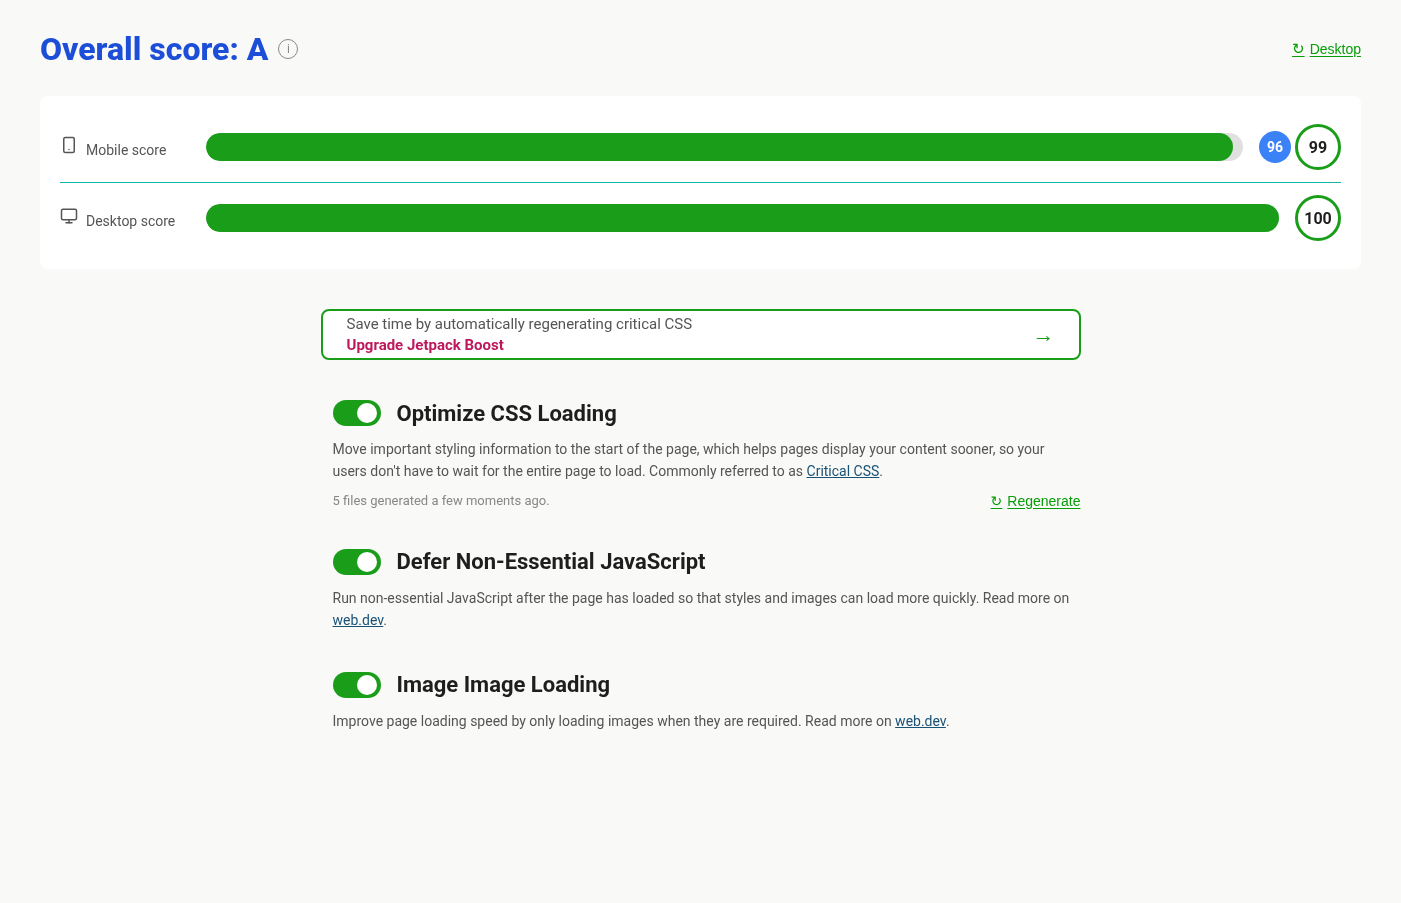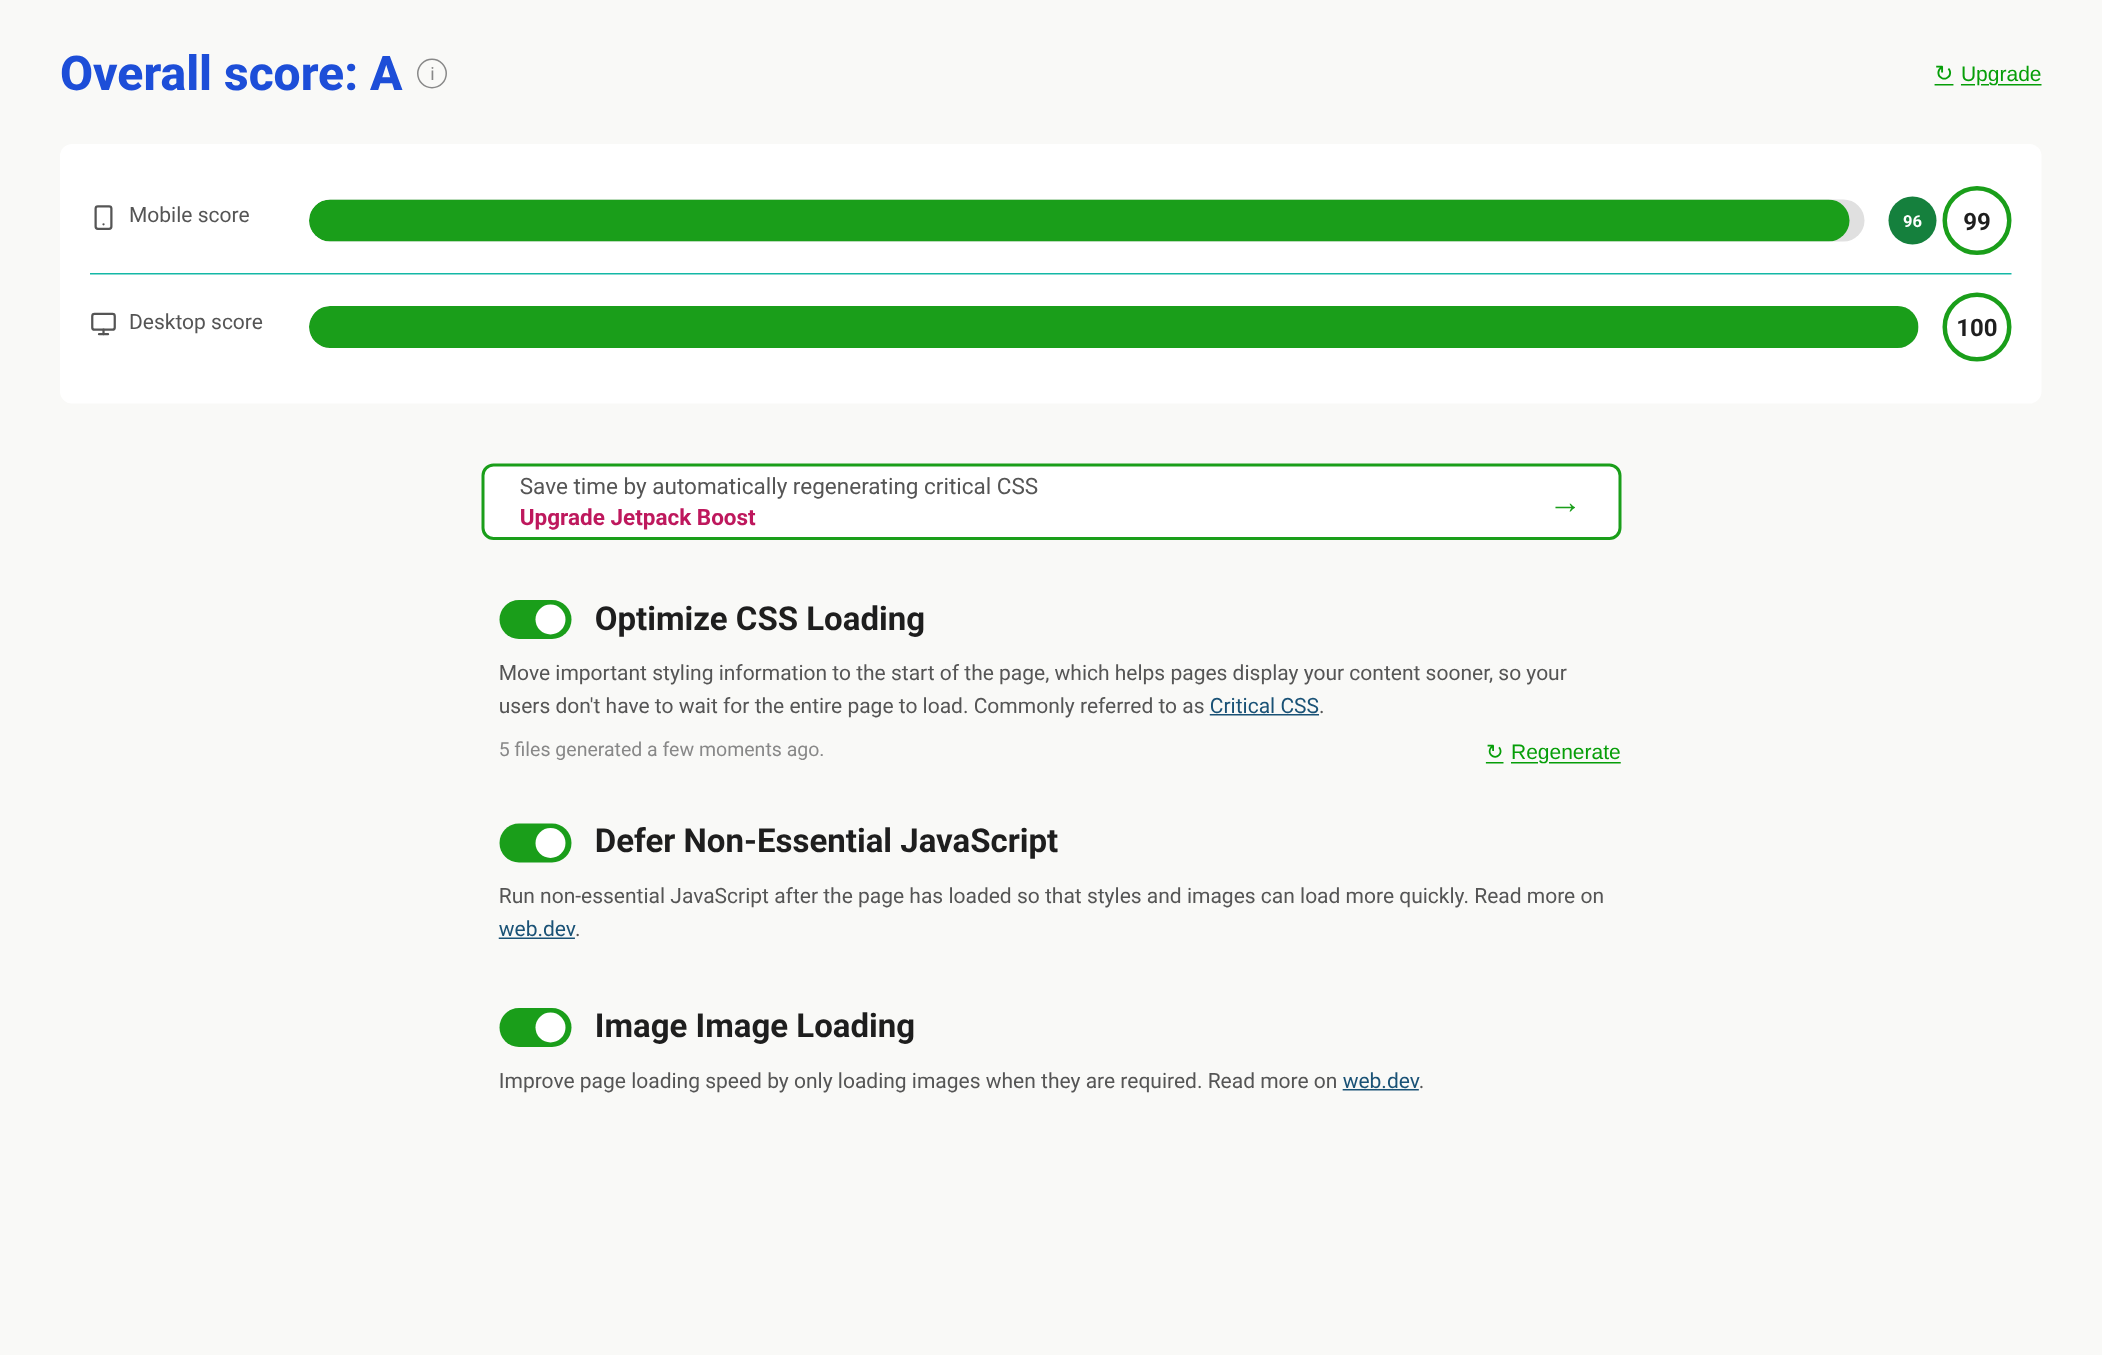--- a/index.html
+++ b/index.html
@@ -72,21 +72,21 @@
       display: flex;
       align-items: center;
       gap: 16px;
       padding: 12px 0;
     }
     .score-row + .score-row {
       border-top: 1px solid #14b8a6;
     }
     .score-label-group {
       display: flex;
-      align-items: flex-start;
+      align-items: flex-end;
       gap: 8px;
       min-width: 130px;
       color: #555;
       font-size: 14px;
     }
     .device-icon {
       font-size: 18px;
       color: #555;
     }
     .bar-container {
@@ -261,21 +261,21 @@
 
   <div class="header">
     <div class="header-left">
       <h1 class="overall-score-title">Overall score: A</h1>
       <div class="info-icon" title="Info">
         <span>i</span>
       </div>
     </div>
     <button class="refresh-btn">
       <span class="refresh-icon">↻</span>
-      <span>Upgrade</span>
+      <span>Desktop</span>
     </button>
   </div>
 
   <div class="scores-section">
 
     <div class="score-row score-row-mobile">
       <div class="score-label-group">
         <span class="device-icon">
           <svg width="18" height="18" viewBox="0 0 24 24" fill="none" stroke="#555" stroke-width="2" stroke-linecap="round" stroke-linejoin="round">
               <rect x="5" y="2" width="14" height="20" rx="2" ry="2"></rect>
@@ -283,21 +283,21 @@
             </svg>
         </span>
         <span>Mobile score</span>
       </div>
       <div class="bar-container">
         <div class="bar-track">
           <div class="bar-fill mobile-bar"></div>
         </div>
       </div>
       <div style="position:relative; display:flex; align-items:center;">
-        <div style="width:32px; height:32px; border-radius:50%; background:#15803d; display:flex; align-items:center; justify-content:center; color:#fff; font-size:11px; font-weight:700; margin-right:4px;">
+        <div style="width:32px; height:32px; border-radius:50%; background:#3b82f6; display:flex; align-items:center; justify-content:center; color:#fff; font-size:14px; font-weight:700; margin-right:4px;">
           <span>96</span>
         </div>
         <div class="score-badge active">
           <span>99</span>
         </div>
       </div>
     </div>
 
     <div class="score-row">
       <div class="score-label-group">

